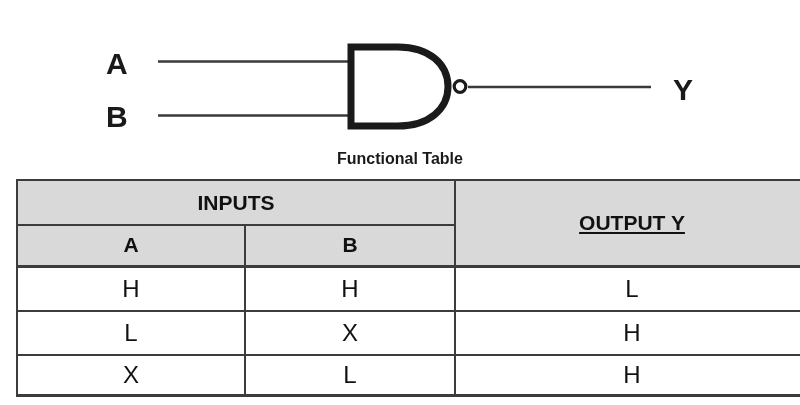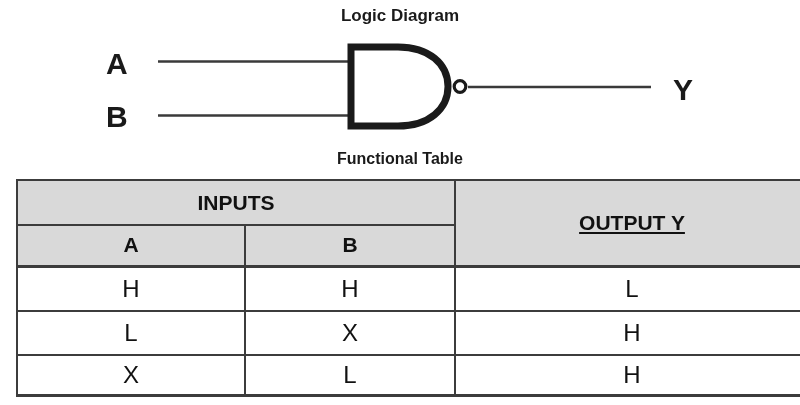--- a/index.html
+++ b/index.html
@@ -80,21 +80,20 @@
   tr.row-data3{ height:40px; }
   tbody tr:first-child td{ border-top-width:3px; }
   .func-table th[rowspan]{ border-bottom-width:3px;text-decoration:underline; }
   tbody tr:last-child td{ border-bottom-width:3px; }
 </style>
 </head>
 <body>
 
 <div class="canvas">
 
-  <div class="section-title diagram-title">Logic Diagram</div>
 
   <svg class="gate-svg" viewBox="0 0 800 175">
     <line x1="158" y1="61.5" x2="354" y2="61.5" stroke="#3a3a3a" stroke-width="2.5"></line>
     <line x1="158" y1="115.5" x2="354" y2="115.5" stroke="#3a3a3a" stroke-width="2.5"></line>
     <path d="M 351 47 H 398 C 429 47 448 64 448 86.5 C 448 109 429 126 398 126 H 351 Z" fill="#ffffff" stroke="#1a1a1a" stroke-width="7" stroke-linejoin="miter"></path>
     <circle cx="460" cy="86.5" r="5.8" fill="#ffffff" stroke="#1a1a1a" stroke-width="3.2"></circle>
     <line x1="468" y1="87" x2="651" y2="87" stroke="#3a3a3a" stroke-width="2.5"></line>
   </svg>
 
   <div class="wire-label label-a">A</div>

